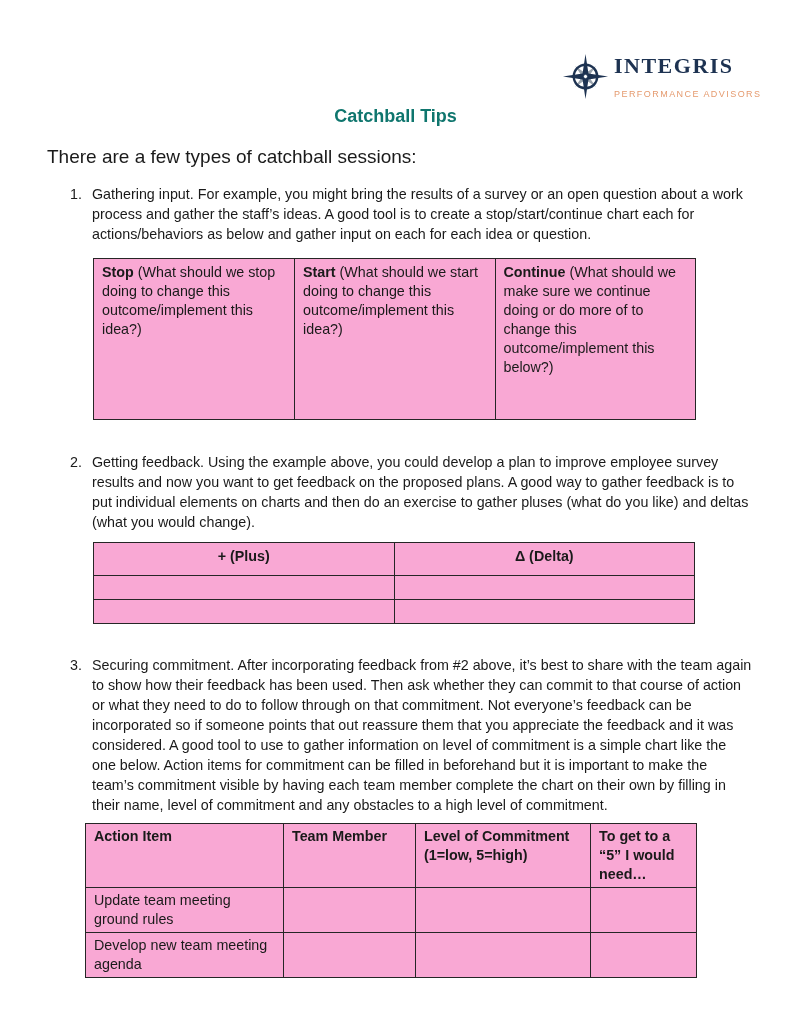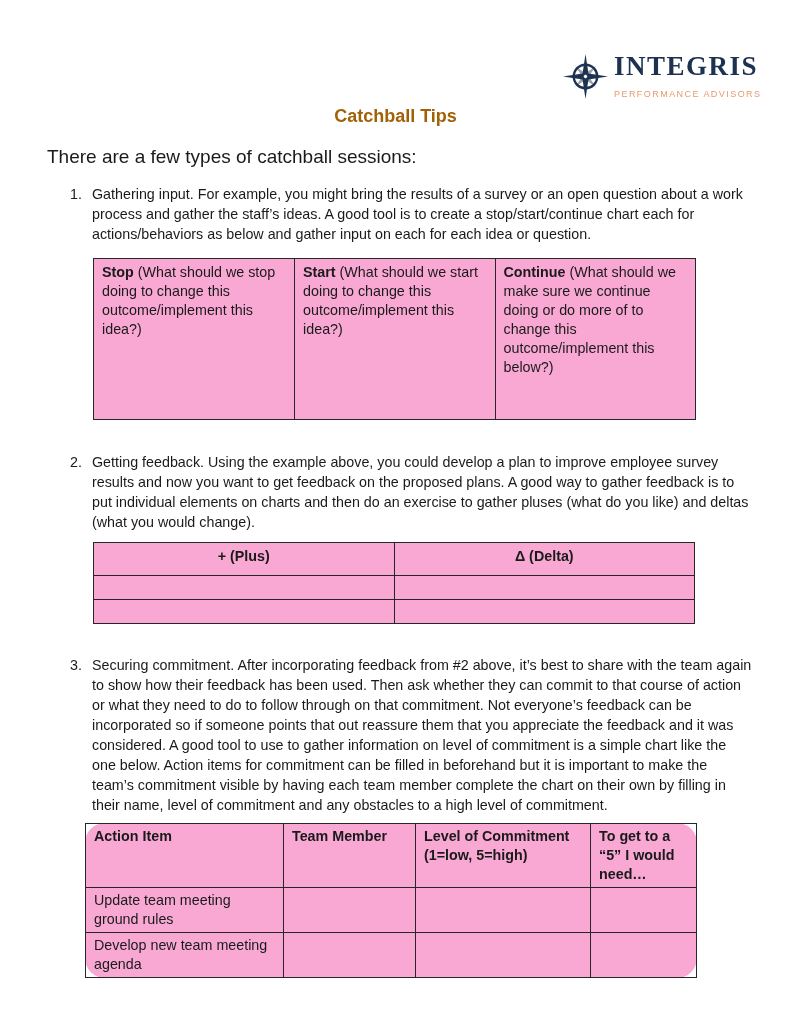--- a/index.html
+++ b/index.html
@@ -12,32 +12,32 @@
     overflow:hidden;
   }
   .page { position:relative; width:791px; height:1024px; background:#fff; }
 
   
   .logo { position:absolute; top:53px; left:562px; display:flex; align-items:center; }
   .logo-icon svg { width:47px; height:47px; display:block; }
   .logo-textblock { margin-left:5px; display:flex; flex-direction:column; }
   .logo-name {
     font-family:"Liberation Serif", serif;
-    font-size:27px; line-height:26px; font-weight:600;
+    font-size:22px; line-height:26px; font-weight:600;
     letter-spacing:1.5px; color:#1d3251;
   }
   .logo-tagline {
     font-size:9px; line-height:11px; letter-spacing:1.45px;
     color:#e59a6e; margin-top:10px; white-space:nowrap;
   }
 
   
   .doc-title {
     position:absolute; top:106px; left:0; width:791px;
-    text-align:center; font-size:18px; font-weight:bold; color:#a16207;
+    text-align:center; font-size:18px; font-weight:bold; color:#0f766e;
   }
   .intro {
     position:absolute; top:147px; left:47px;
     font-size:19px; line-height:20px;
   }
   .list-item {
     position:absolute; left:70px; width:682px;
     display:flex; font-size:14.3px; line-height:20px;
   }
   .list-item .num { flex:0 0 22px; }
@@ -60,21 +60,21 @@
   .t1 td { height:161px; padding-top:4px; }
   .t1 .lead { font-weight:bold; }
 
   
   .t2 { top:542px; left:93px; width:602px; }
   .t2 th { height:33px; text-align:center; font-weight:bold; padding-top:4px; }
   .t2 td { height:24px; }
   .t2 .row-light td { border-top-color:#9b9b9b; }
 
   
-  .t3 { top:823px; left:85px; width:611px;border-radius:20px; }
+  .t3 { top:823px; left:85px; width:611px; }
   .t3 th { font-weight:bold; height:38px; padding-top:3px; }
   .t3 td { height:38px; padding-top:3px; }
 </style>
 </head>
 <body>
 
 <div class="page">
 
   <div class="logo">
     <span class="logo-icon">

